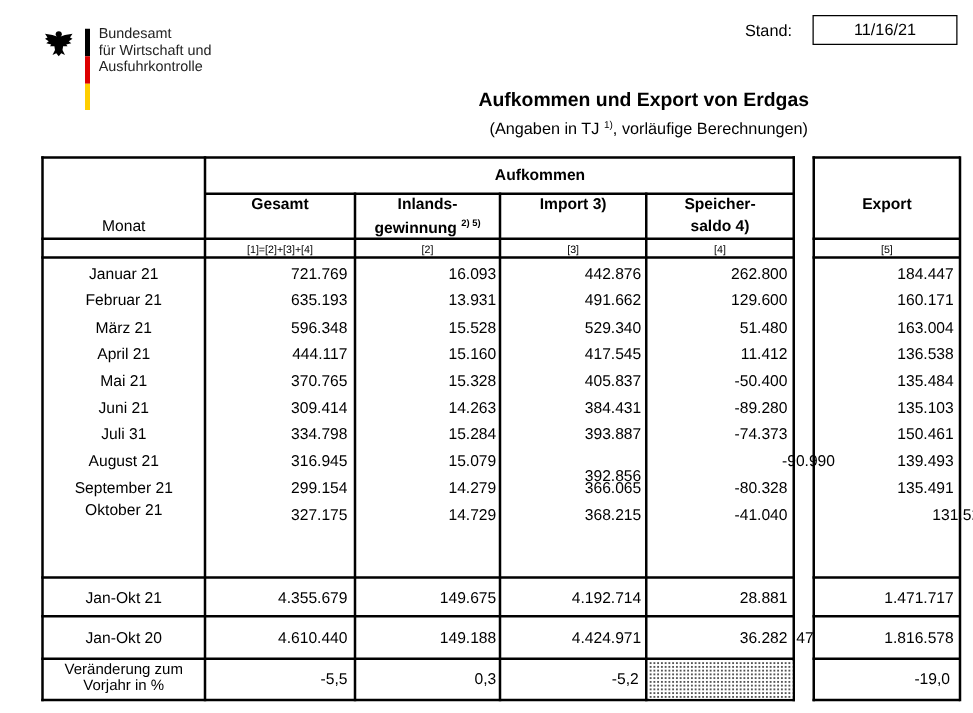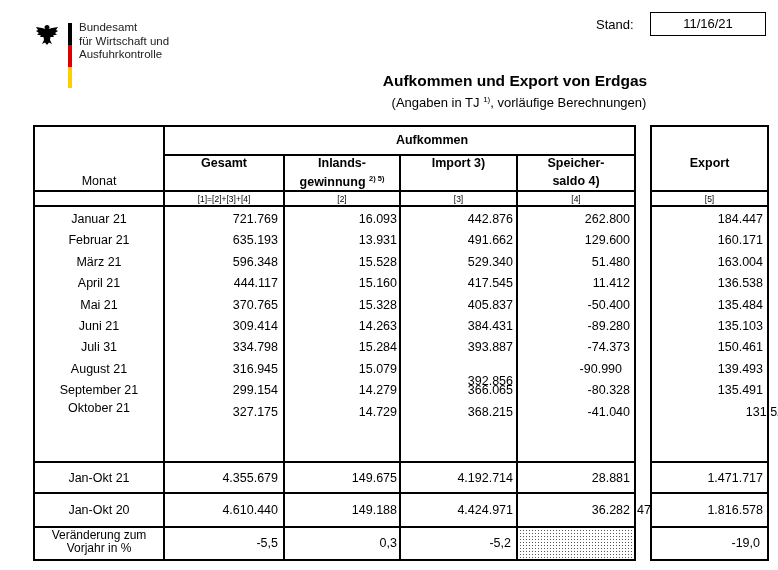--- a/index.html
+++ b/index.html
@@ -164,21 +164,21 @@
       <div class="cell r" style="left: 285px; width: 112px; top: 340.4px;">15.284</div>
       <div class="cell r" style="left: 401px; width: 112px; top: 340.4px;">393.887</div>
       <div class="cell r" style="left: 518px; width: 112px; top: 340.4px;">-74.373</div>
       <div class="cell r" style="left: 652px; width: 111px; top: 340.4px;">150.461</div>
     </div>
     <div>
       <div class="cell c" style="left: 35px; width: 128px; top: 361.8px;">August 21</div>
       <div class="cell r" style="left: 165px; width: 113px; top: 361.8px;">316.945</div>
       <div class="cell r" style="left: 285px; width: 112px; top: 361.8px;">15.079</div>
       <div class="cell r" style="left: 401px; width: 112px; top: 374px;">392.856</div>
-      <div class="cell r" style="left: 490px; width: 112px; top: 361.8px; padding-left: 20px;">-90.990</div>
+      <div class="cell r" style="left: 536px; width: 112px; top: 361.8px; padding-left: 20px;">-90.990</div>
       <div class="cell r" style="left: 652px; width: 111px; top: 361.8px;">139.493</div>
     </div>
     <div>
       <div class="cell c" style="left: 35px; width: 128px; top: 383.2px;">September 21</div>
       <div class="cell r" style="left: 165px; width: 113px; top: 383.2px;">299.154</div>
       <div class="cell r" style="left: 285px; width: 112px; top: 383.2px;">14.279</div>
       <div class="cell r" style="left: 401px; width: 112px; top: 383.2px;">366.065</div>
       <div class="cell r" style="left: 518px; width: 112px; top: 383.2px;">-80.328</div>
       <div class="cell r" style="left: 652px; width: 111px; top: 383.2px;">135.491</div>
     </div>

